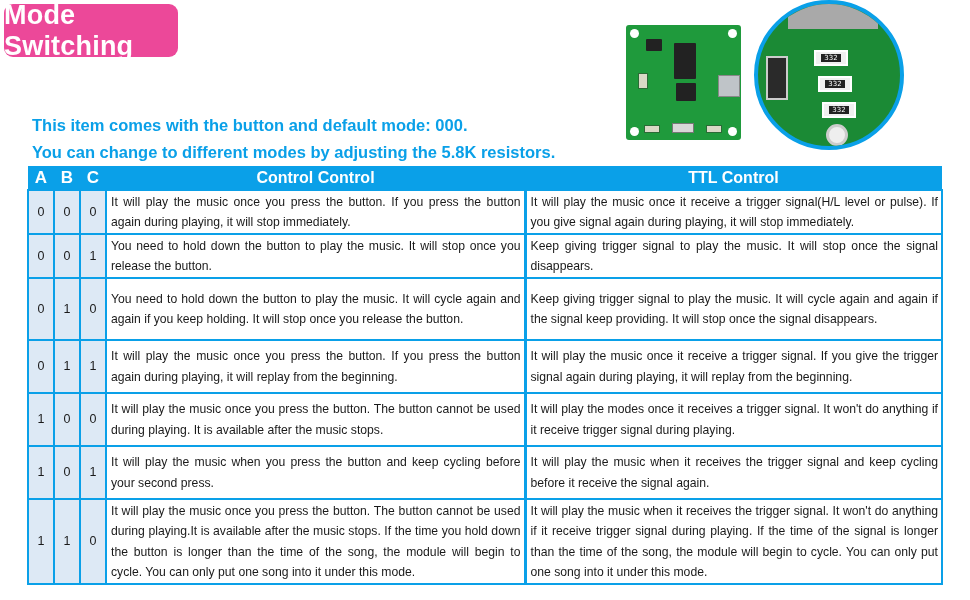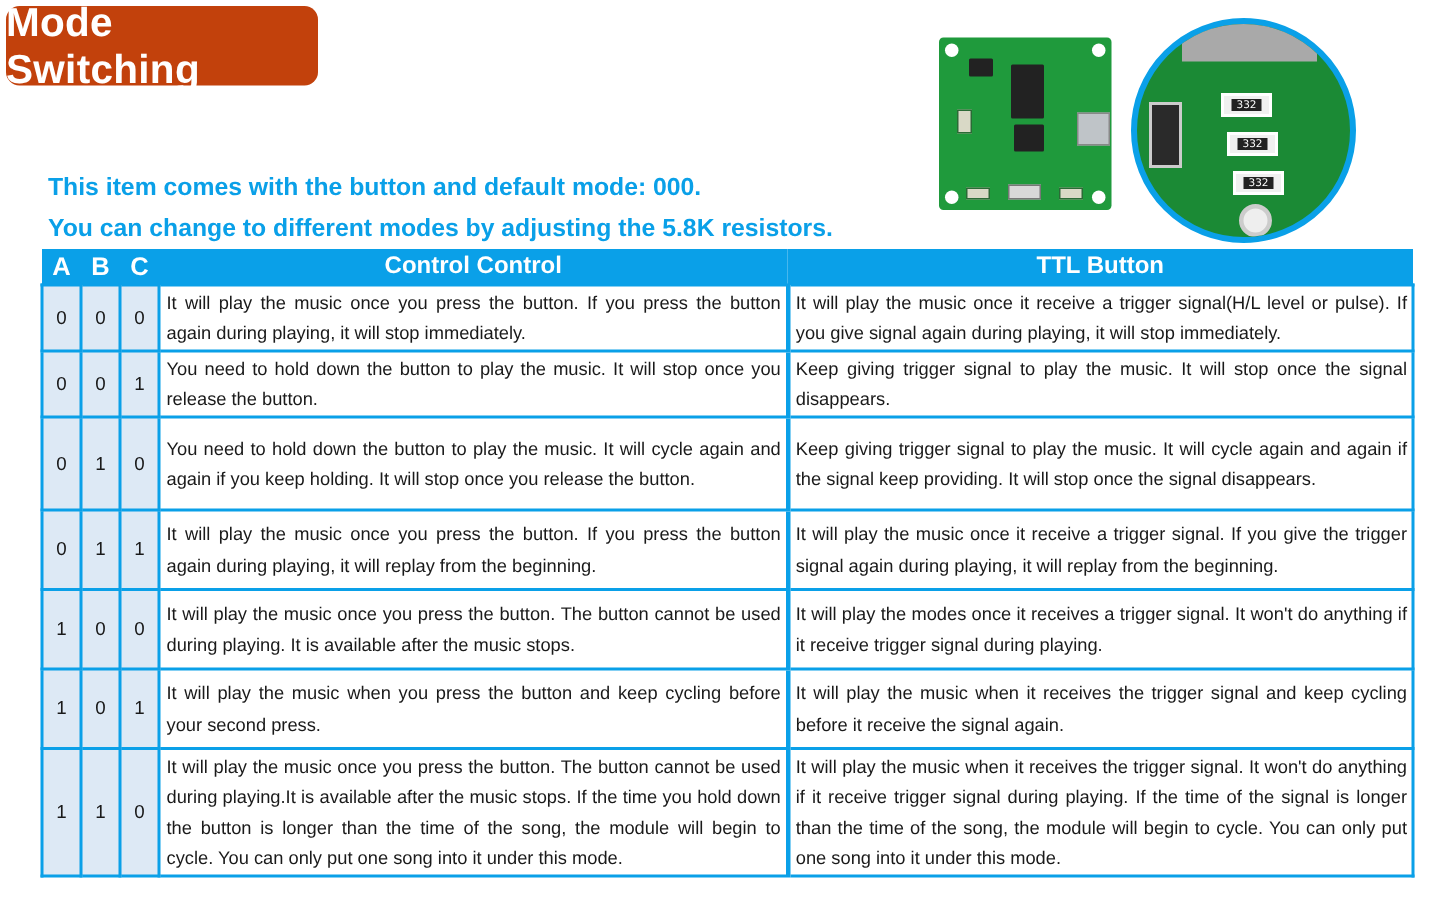--- a/index.html
+++ b/index.html
@@ -1,21 +1,21 @@
 <!DOCTYPE html>
 <html><head>
 <meta charset="utf-8">
 <style>
   * { box-sizing: border-box; margin: 0; padding: 0; }
   html, body { width: 970px; height: 600px; background: #ffffff; overflow: hidden; }
   body { position: relative; font-family: "Liberation Sans", "DejaVu Sans", sans-serif; }
 
   .title-badge {
-    position: absolute; left: 4px; top: 4px; width: 208px; height: 53px;
-    background: #c2410c; border-radius: 9px;
+    position: absolute; left: 4px; top: 4px; width: 174px; height: 53px;
+    background: #ec4899; border-radius: 9px;
     color: #fff; font-weight: bold; font-size: 27px;
     display: flex; align-items: center; justify-content: center;
     letter-spacing: 0.2px;
   }
   .intro { position: absolute; left: 32px; color: #0aa0e8; font-weight: bold; margin-top: 40px; }
   .intro.l1 { top: 76px; font-size: 16.5px; }
   .intro.l2 { top: 103px; font-size: 16.5px; }
   .intro.l3 { top: 132px; font-size: 11.5px; }
 
   
@@ -23,21 +23,21 @@
     position: absolute; left: 626px; top: 25px; width: 115px; height: 115px;
     background: #1f9a3c; border-radius: 3px; overflow: hidden;
   }
   .board .hole { position: absolute; width: 9px; height: 9px; border-radius: 50%; background: #fff; }
   .board .chip { position: absolute; background: #222; border-radius: 1px; }
   .board .usb { position: absolute; background: #bfc4c8; border: 1px solid #888; }
   .board .pad { position: absolute; background: #d9d9c6; border: 1px solid #2b6b36; }
   .board .sw { position: absolute; background: #d8d8d8; border: 1px solid #777; }
 
   .zoom-circle {
-    position: absolute; left: 754px; top: 12px; width: 150px; height: 150px;
+    position: absolute; left: 754px; top: 0; width: 150px; height: 150px;
     border-radius: 50%; border: 4px solid #0aa0e8; background: #1b8a35; overflow: hidden;
   }
   .zoom-circle .metal { position: absolute; left: 30px; top: -5px; width: 90px; height: 30px; background: #a9a9a9; }
   .zoom-circle .res { position: absolute; width: 34px; height: 16px; background: #f0f0f0; border: 2px solid #fff;
     display: flex; align-items: center; justify-content: center; }
   .zoom-circle .res span { background: #222; color: #fff; font-size: 7px; padding: 0 3px; font-family: "DejaVu Sans", sans-serif; }
   .zoom-circle .dio { position: absolute; left: 8px; top: 52px; width: 22px; height: 44px; background: #2a2a2a; border: 2px solid #ccc; }
   .zoom-circle .holec { position: absolute; left: 68px; top: 120px; width: 22px; height: 22px; border-radius: 50%; background: #eee; border: 3px solid #ccc; }
 
   
@@ -109,21 +109,21 @@
     <col style="width:26px">
     <col style="width:419px">
     <col style="width:417px">
   </colgroup>
   <thead>
     <tr>
       <th class="abc">A</th>
       <th class="abc">B</th>
       <th class="abc">C</th>
       <th>Control Control</th>
-      <th>TTL Button</th>
+      <th>TTL Control</th>
     </tr>
   </thead>
   <tbody>
     <tr class="r1">
       <td class="bit">0</td>
       <td class="bit">0</td>
       <td class="bit">0</td>
       <td class="btn">It will play the music once you press the button. If you press the button again during playing, it will stop immediately.</td>
       <td>It will play the music once it receive a trigger signal(H/L level or pulse). If you give signal again during playing, it will stop immediately.</td>
     </tr>

